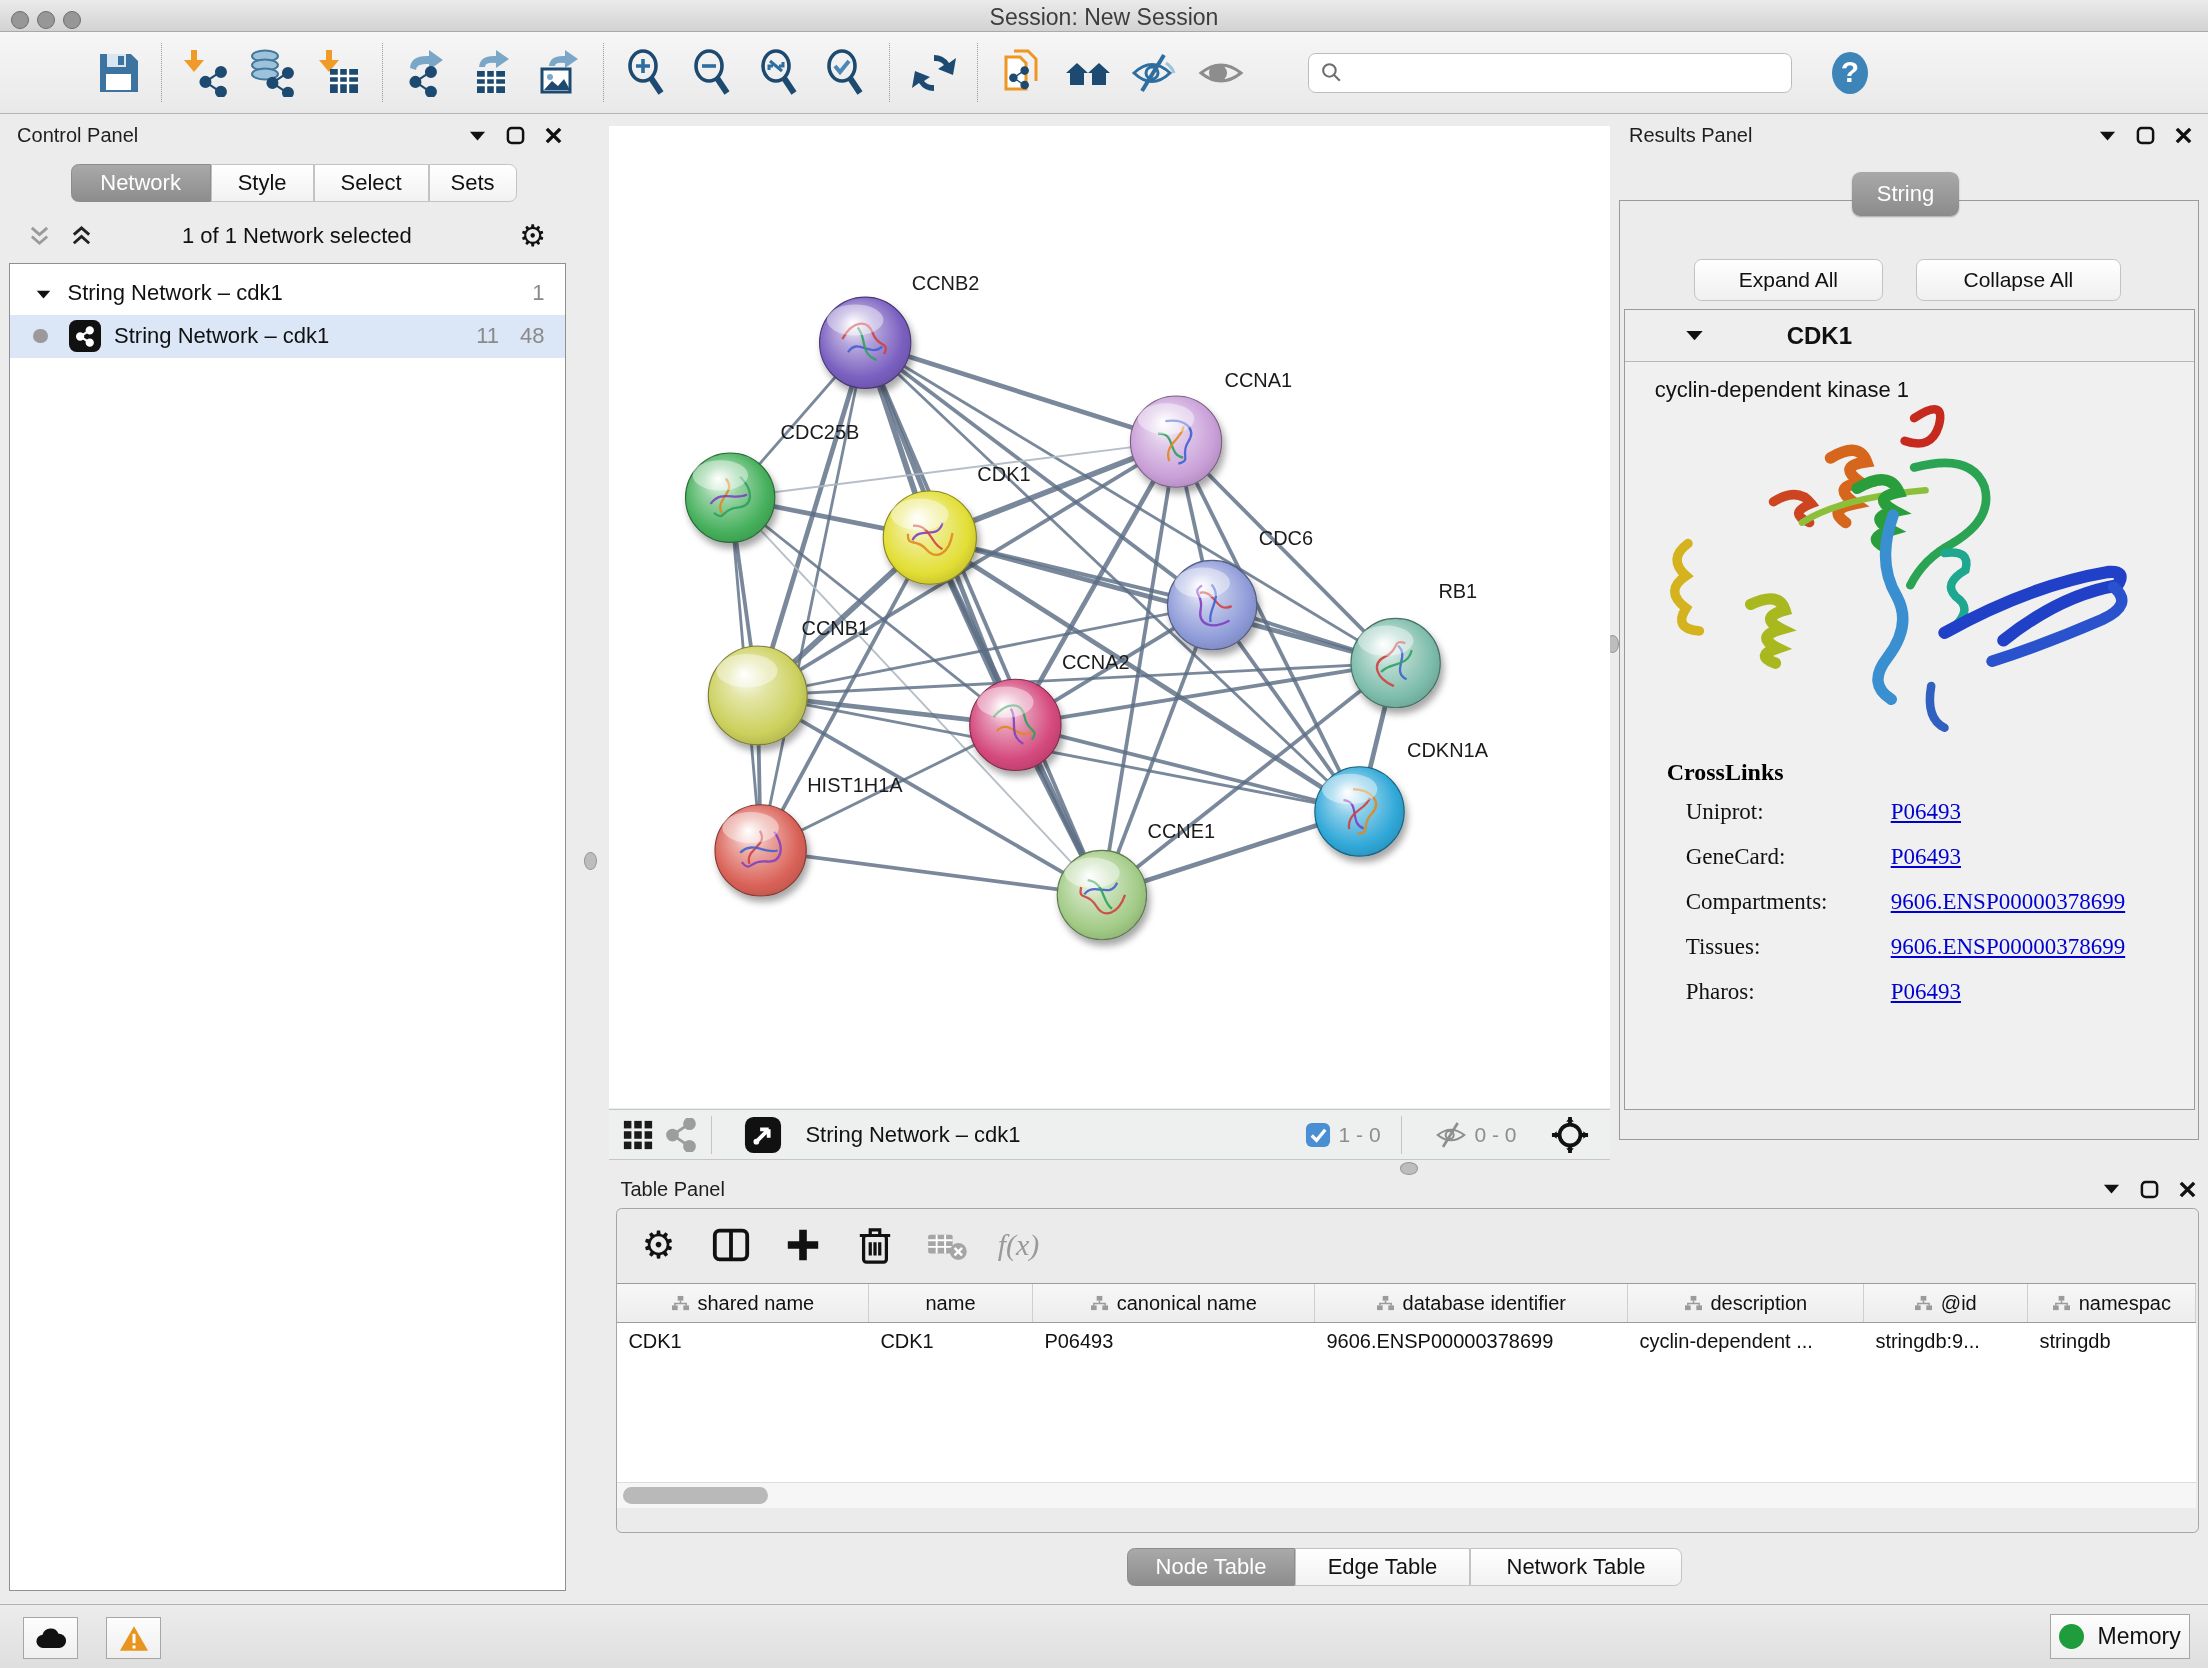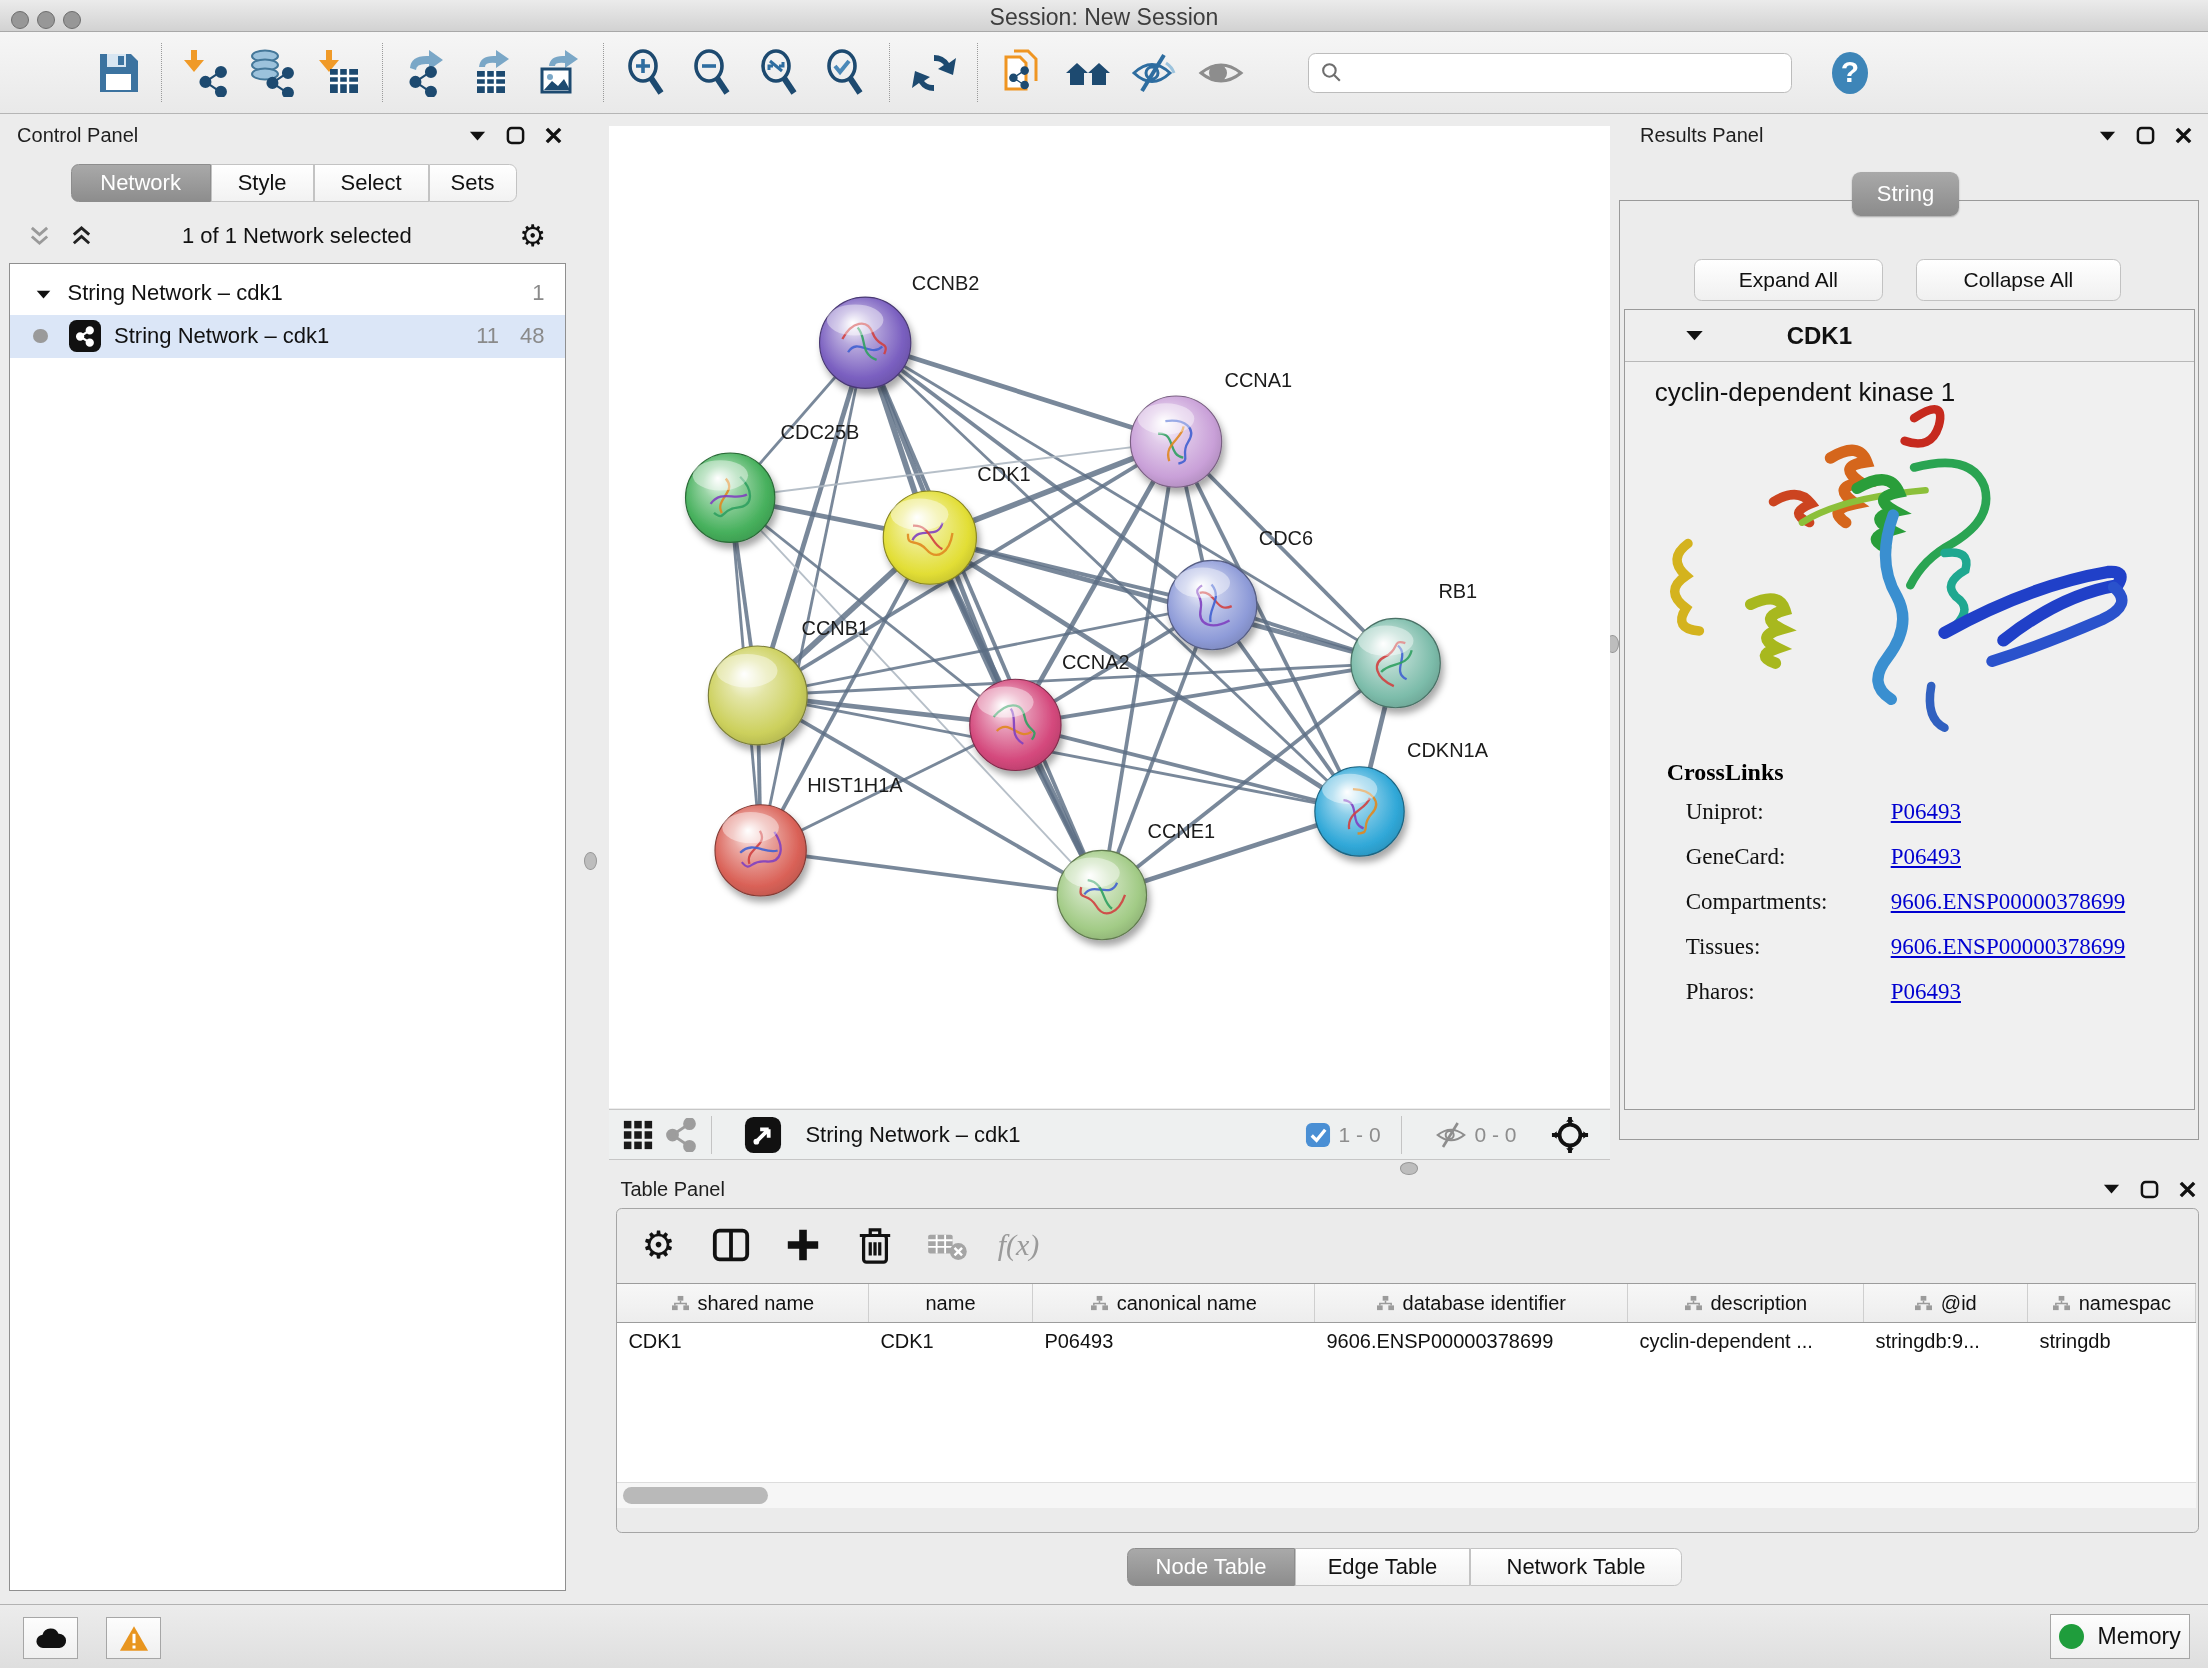--- a/index.html
+++ b/index.html
@@ -42,21 +42,21 @@
   .vt-num{font-size:21px;color:#8d8d8d;margin:0 7.6px;}
   .vt-title{font-size:22px;color:#111;margin-left:23px;flex:0 0 auto;}
   
   .results-panel{position:absolute;left:1617px;top:124px;width:584px;height:1027px;}
   .rp-tab{position:absolute;left:235px;top:48px;width:107px;height:44px;background:linear-gradient(#a9a9a9,#8b8b8b);border-radius:8.6px;color:#fff;font-size:22px;display:flex;align-items:center;justify-content:center;z-index:2;box-shadow:0 1px 1.9px rgba(0,0,0,.3);}
   .rp-box{position:absolute;left:1.9px;top:76px;width:580px;height:940px;border:1.9px solid #9a9a9a;background:#ececec;box-sizing:border-box;}
   .rp-btn{position:absolute;height:40px;background:linear-gradient(#fff,#f0f0f0);border:1px solid #c2c2c2;border-radius:7.6px;font-size:21px;color:#111;display:flex;align-items:center;justify-content:center;cursor:pointer;}
   .rp-inner{position:absolute;left:3.8px;top:108px;width:571px;height:801px;border:1px solid #9a9a9a;background:#f0f0f0;box-sizing:border-box;}
   .rp-sechead{height:51px;display:flex;align-items:center;background:#eeeeee;border-bottom:1px solid #b8b8b8;}
   .rp-name{font-size:24px;font-weight:bold;color:#111;margin-left:82px;}
-  .rp-desc{font-size:26px;color:#111;margin:15px 0 0 30px;}
+  .rp-desc{font-size:22px;color:#111;margin:15px 0 0 30px;}
   .xl{position:absolute;left:42px;top:449px;font-family:"Liberation Serif",serif;}
   .xl-title{font-size:24px;font-weight:bold;color:#000;margin-bottom:13.3px;}
   .xl-row{display:flex;margin-bottom:19px;}
   .xl-label{width:205px;font-size:23px;color:#111;margin-left:19px;}
   .xl-link{font-size:23px;color:#0000d0;text-decoration:underline;cursor:pointer;}
   
   .table-panel-head{position:absolute;left:609px;top:1172px;width:1594px;height:34px;}
   .tp-box{position:absolute;left:616px;top:1208px;width:1583px;height:325px;border:1.9px solid #a5a5a5;border-radius:5.7px;background:#ebebeb;box-sizing:border-box;}
   .tp-toolbar{height:72px;display:flex;align-items:center;padding-left:17px;}
   .tp-ic{width:49px;height:49px;display:flex;align-items:center;justify-content:center;margin-right:23px;}
@@ -617,21 +617,21 @@
       <svg width="38" height="38" viewBox="0 0 40 40">
           <circle cx="20" cy="20" r="11" fill="none" stroke="#111" stroke-width="4"></circle>
           <path d="M20 1v8M20 31v8M1 20h8M31 20h8" stroke="#111" stroke-width="4"></path>
           <path d="M20 1l-4 5h8zM20 39l-4-5h8zM1 20l5-4v8zM39 20l-5-4v8z" fill="#111"></path>
         </svg>
       </span>
   </div>
 
   <div class="results-panel">
     <div class="phead">
-      <span style="margin-left:23px;">Results Panel</span>
+      <span style="margin-left:12px;">Results Panel</span>
       <span class="sp"></span>
       <span class="hicon">
           <svg width="19" height="13.3" viewBox="0 0 20 14">
             <path d="M2 3l8 9 8-9z" fill="#111"></path>
           </svg>
         </span>
       <span class="hicon">
           <svg width="19" height="19" viewBox="0 0 20 20">
             <rect x="2" y="2" width="16" height="16" rx="4" fill="none" stroke="#111" stroke-width="2.6"></rect>
           </svg>

